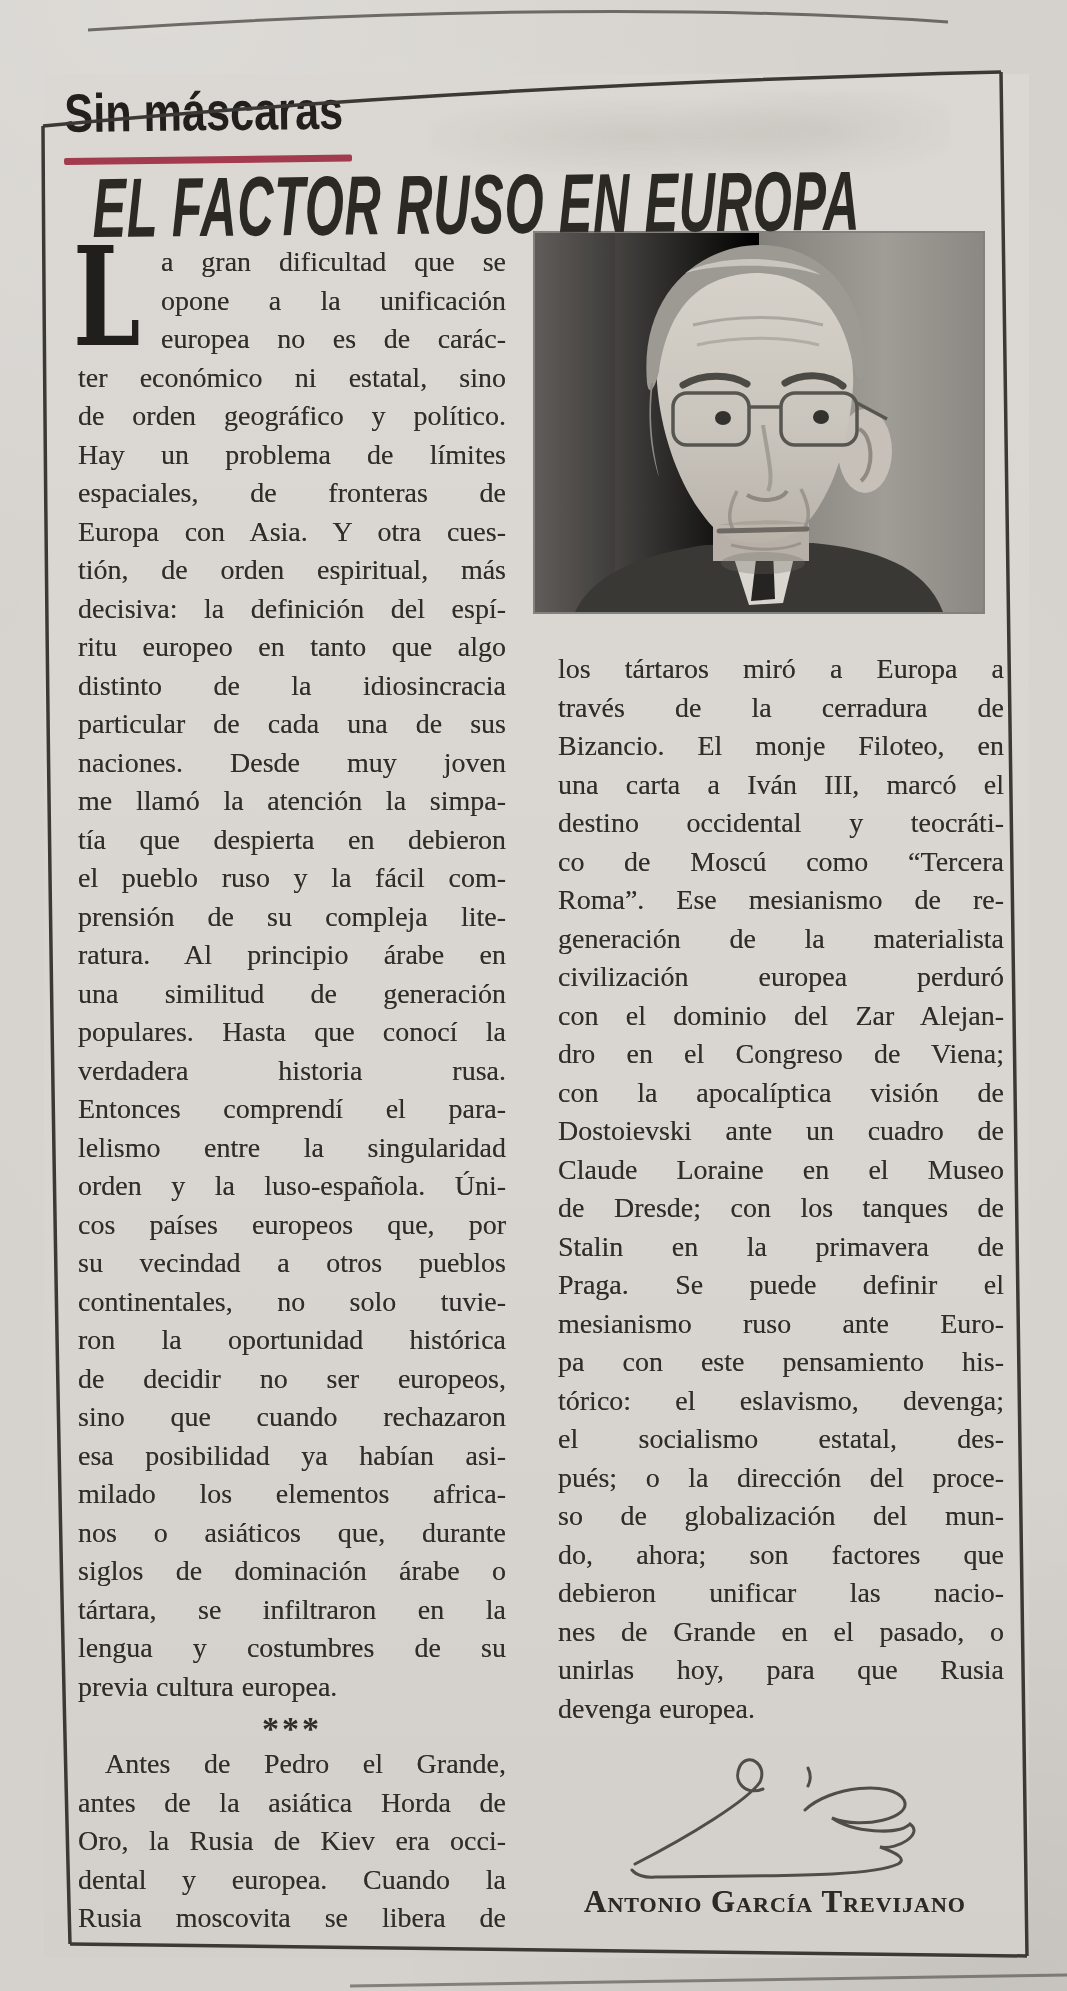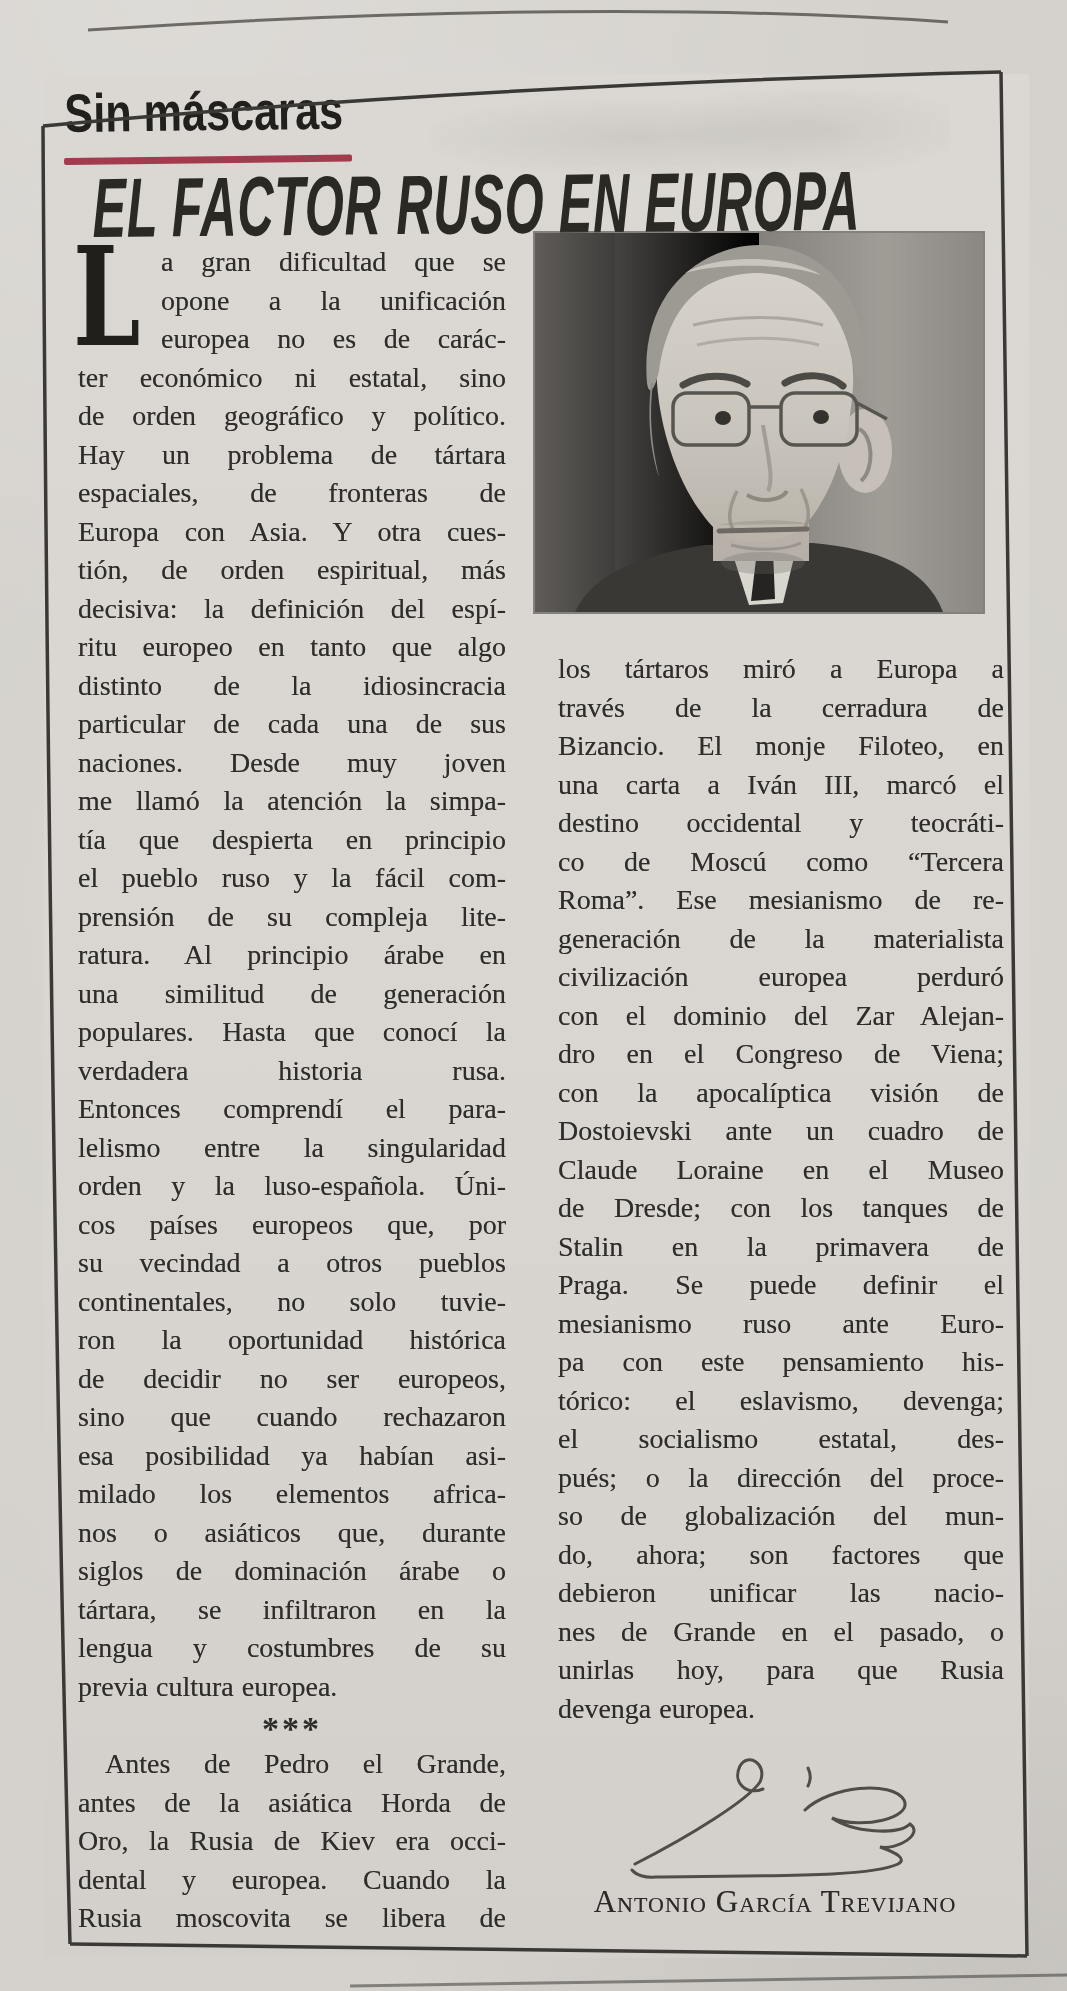--- a/index.html
+++ b/index.html
@@ -59,21 +59,21 @@
   #separator{
     height:39px;line-height:46px;text-align:center;
     font-weight:700;font-size:34px;letter-spacing:3px;color:#2f2d29;
   }
   
   #portrait{left:535px;top:233px;width:448px;height:379px;outline:2px solid rgba(60,58,54,.55);}
   
   #signature{left:600px;top:1748px;width:340px;height:140px;}
   #byline{
     left:545px;top:1884px;width:460px;text-align:center;
-    font-variant:small-caps;font-weight:400;font-size:31px;
+    font-variant:small-caps;font-weight:700;font-size:31px;
     letter-spacing:1px;color:#2c2a27;white-space:nowrap;
     text-shadow:0 0 .5px rgba(44,42,39,.5);
   }
   
   #border-overlay{left:0;top:0;width:1067px;height:1991px;pointer-events:none;}
   
   #ghost-smudge{
     left:430px;top:92px;width:520px;height:90px;
     background:radial-gradient(60% 60% at 40% 50%, rgba(120,115,108,.14), transparent 75%),
                radial-gradient(40% 70% at 75% 40%, rgba(120,115,108,.12), transparent 75%);
@@ -156,31 +156,31 @@
 
 <div class="abs" id="drop-cap">L</div>
 
 <div class="abs col" id="col-left">
   <div>
       <div class="bodyline beside-dropcap">a gran dificultad que se</div>
       <div class="bodyline beside-dropcap">opone a la unificación</div>
       <div class="bodyline beside-dropcap">europea no es de carác-</div>
       <div class="bodyline">ter económico ni estatal, sino</div>
       <div class="bodyline">de orden geográfico y político.</div>
-      <div class="bodyline">Hay un problema de tártara</div>
+      <div class="bodyline">Hay un problema de límites</div>
       <div class="bodyline">espaciales, de fronteras de</div>
       <div class="bodyline">Europa con Asia. Y otra cues-</div>
       <div class="bodyline">tión, de orden espiritual, más</div>
       <div class="bodyline">decisiva: la definición del espí-</div>
       <div class="bodyline">ritu europeo en tanto que algo</div>
       <div class="bodyline">distinto de la idiosincracia</div>
       <div class="bodyline">particular de cada una de sus</div>
       <div class="bodyline">naciones. Desde muy joven</div>
       <div class="bodyline">me llamó la atención la simpa-</div>
-      <div class="bodyline">tía que despierta en principio</div>
+      <div class="bodyline">tía que despierta en debieron</div>
       <div class="bodyline">el pueblo ruso y la fácil com-</div>
       <div class="bodyline">prensión de su compleja lite-</div>
       <div class="bodyline">ratura. Al principio árabe en</div>
       <div class="bodyline">una similitud de generación</div>
       <div class="bodyline">populares. Hasta que conocí la</div>
       <div class="bodyline">verdadera historia rusa.</div>
       <div class="bodyline">Entonces comprendí el para-</div>
       <div class="bodyline">lelismo entre la singularidad</div>
       <div class="bodyline">orden y la luso-española. Úni-</div>
       <div class="bodyline">cos países europeos que, por</div>

